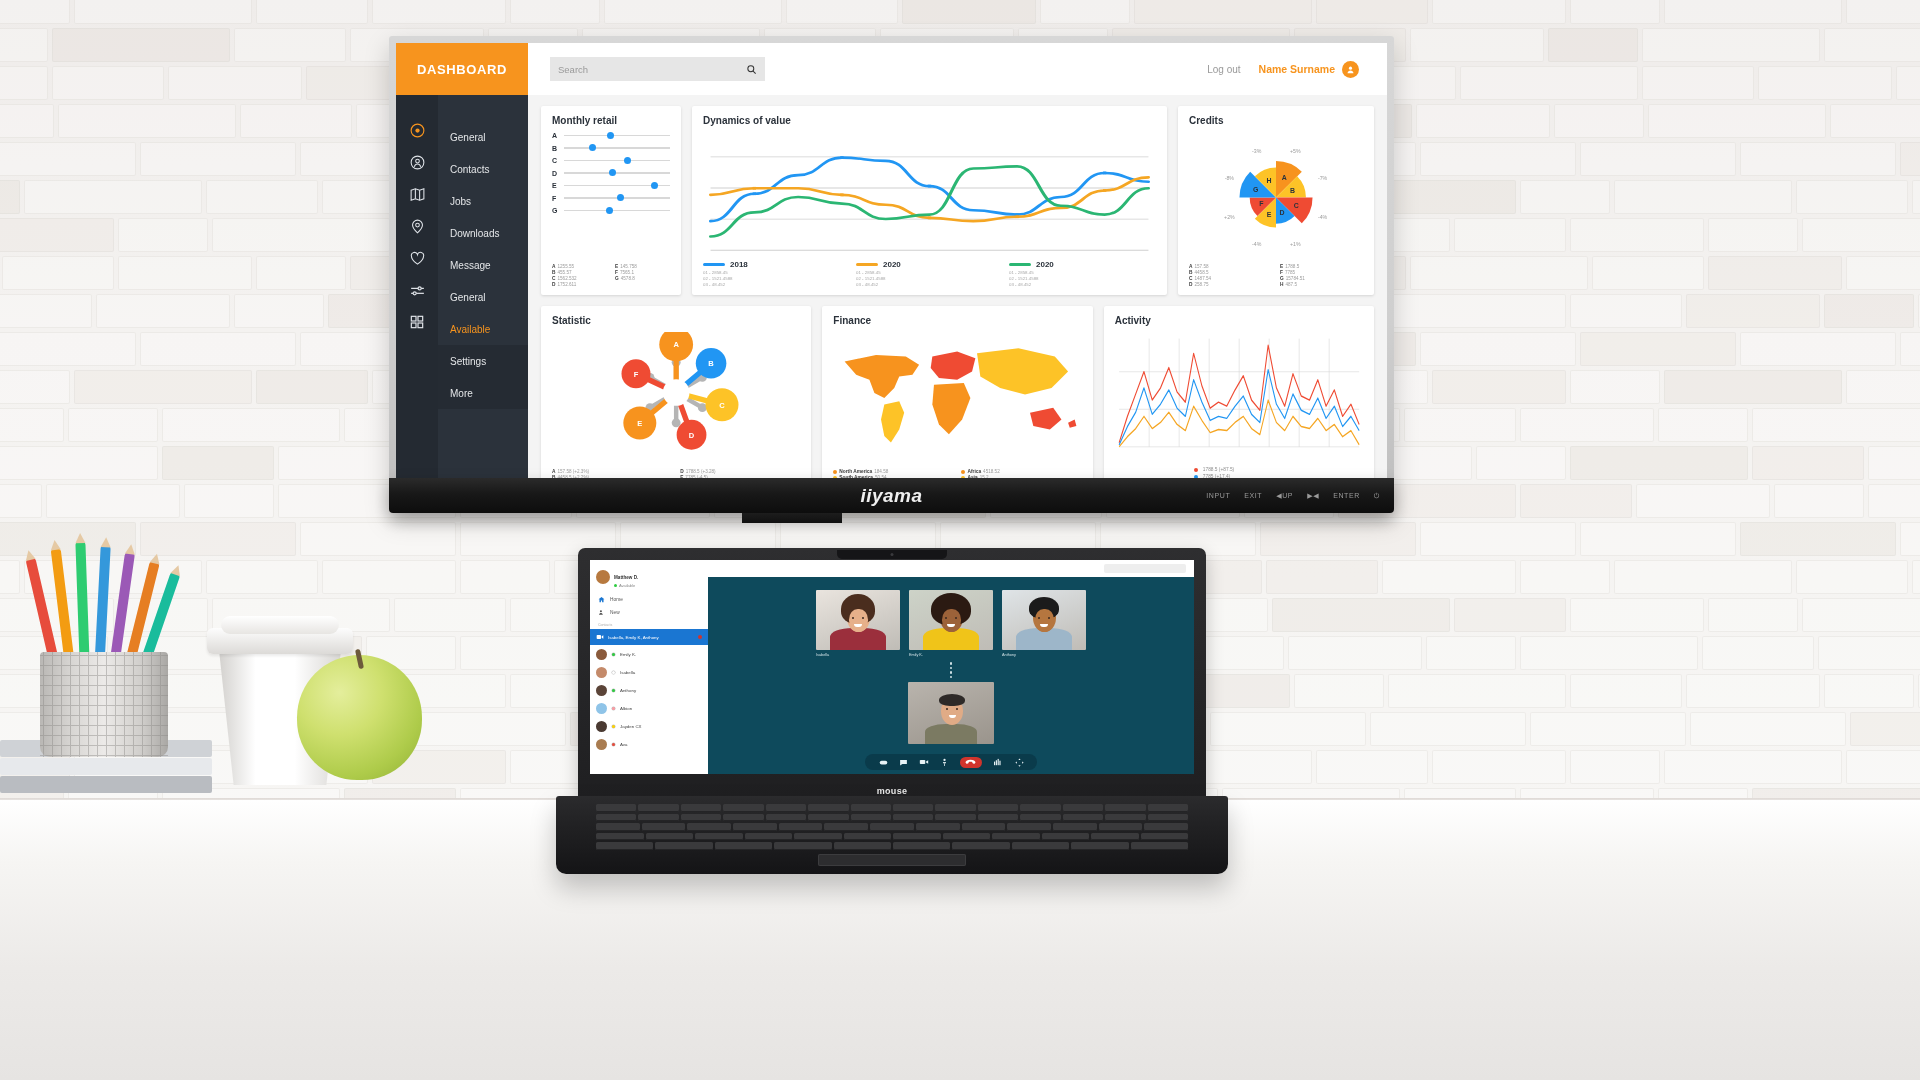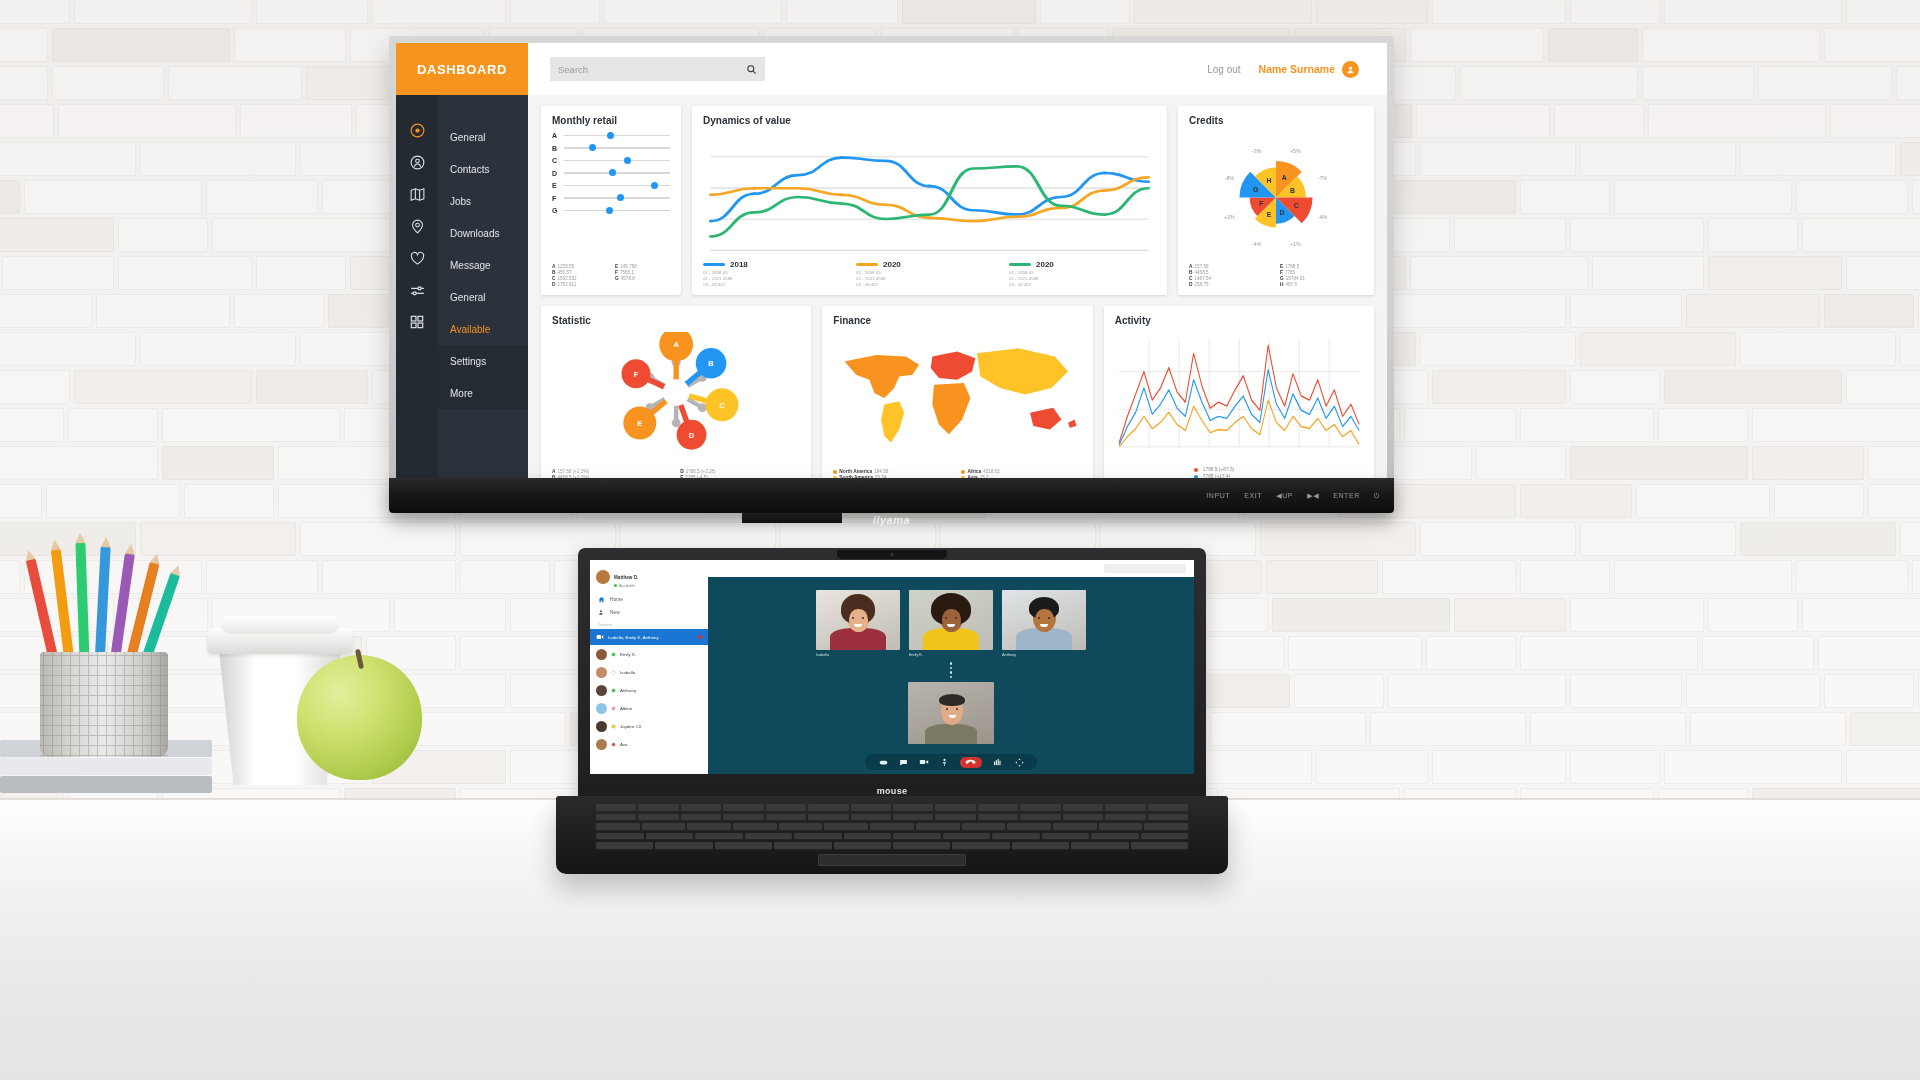--- a/index.html
+++ b/index.html
@@ -103,21 +103,21 @@
   }
   .mon-chin {
     position:absolute; left:389px; top:478px; width:1005px; height:35px;
     background:linear-gradient(180deg,#2b2b2b 0%,#181818 45%,#0d0d0d 100%);
     border-radius:0 0 4px 4px;
     box-shadow:0 7px 16px rgba(0,0,0,.28);
   }
   .mon-brand {
     position:absolute; left:0; top:0; width:100%; height:100%;
     display:flex; align-items:center; justify-content:center;
-    color:#efefef; font-style:italic; font-weight:bold; font-size:11px; letter-spacing:.5px;margin-top:24px;
+    color:#efefef; font-style:italic; font-weight:bold; font-size:19px; letter-spacing:.5px;
   }
   .mon-keys {
     position:absolute; right:14px; top:0; height:100%;
     display:flex; align-items:center; gap:14px;
     color:#9a9a9a; font-size:7px; letter-spacing:.6px;
   }
   .mon-stand-neck {
     position:absolute; left:742px; top:513px; width:100px; height:10px;
     background:linear-gradient(180deg,#1d1d1d,#101010);
   }

